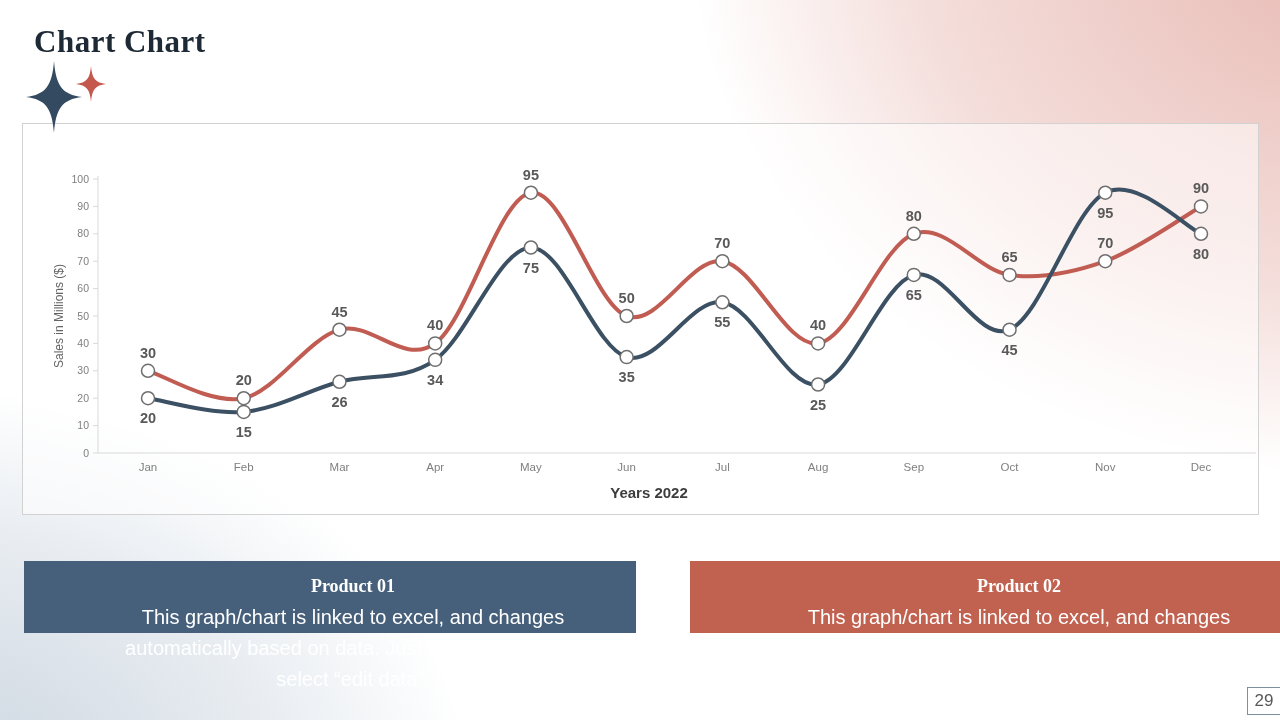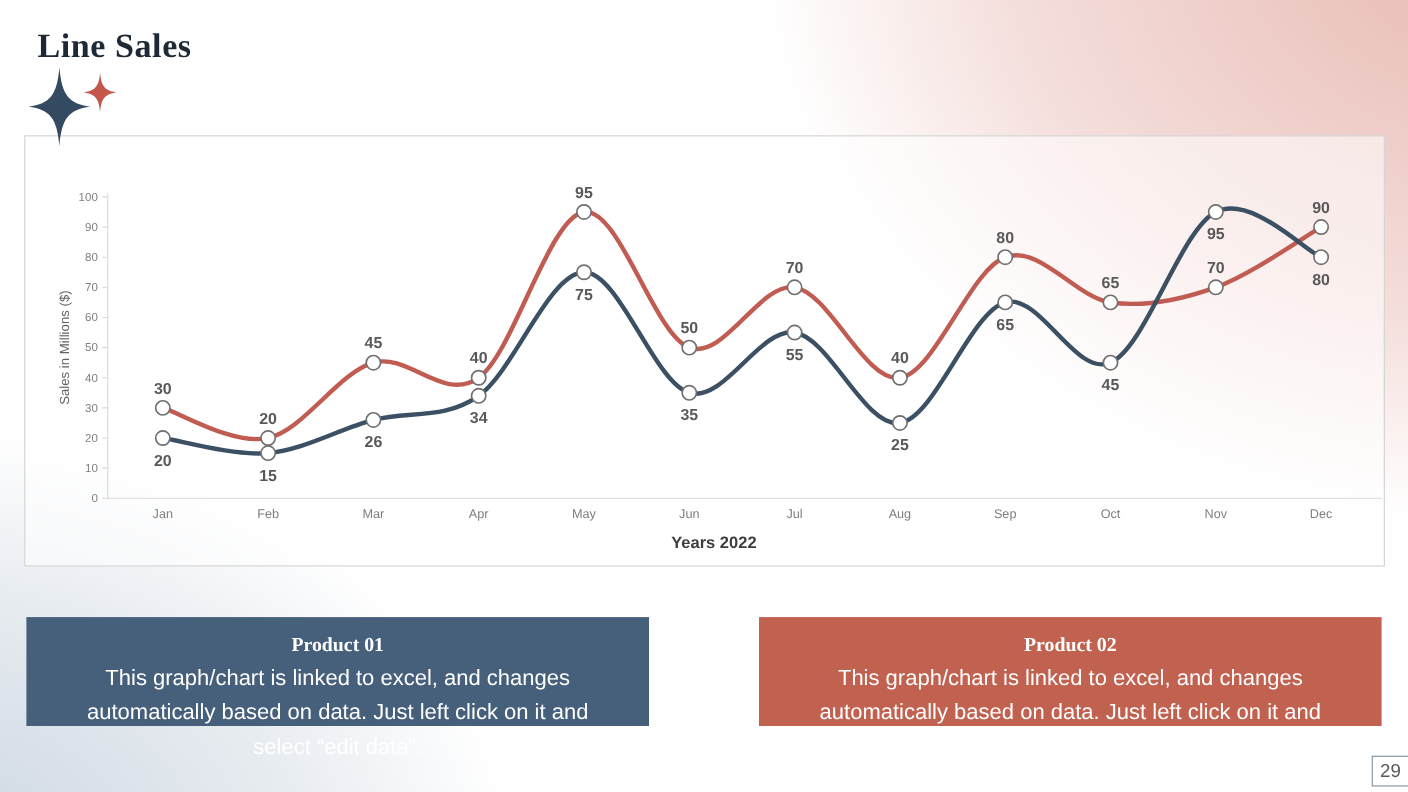--- a/index.html
+++ b/index.html
@@ -24,22 +24,22 @@
     border:1px solid #d2d2d2;z-index:1;
   }
   .chart-card svg{display:block;}
   svg text{font-family:"Liberation Sans",sans-serif;}
   .tick{font-size:10.5px;fill:#7f7f7f;}
   .xtick{font-size:11.5px;fill:#7f7f7f;}
   .axis-title-y{font-size:12px;fill:#646464;}
   .axis-title-x{font-size:15px;font-weight:bold;fill:#3d3d3d;}
   .dlabel{font-size:14.5px;font-weight:bold;fill:#595959;}
   .product-card{
-    position:absolute;top:561px;width:566px;height:99px;
-    color:#ffffff;text-align:center;z-index:2;
+    position:absolute;top:561px;width:566px;height:72px;
+    color:#ffffff;text-align:center;z-index:2;padding-left:46px;
   }
   .product-card .card-title{
     font-family:"Liberation Serif","DejaVu Serif",serif;
     font-size:18px;font-weight:bold;margin-top:15px;
   }
   .product-card .card-body{
     font-size:20px;line-height:1.55;margin:5px auto 0;max-width:482px;
   }
   .card-1{left:24px;}
   .card-2{left:690px;}
@@ -48,21 +48,21 @@
     background:#ffffff;border:1px solid #7e8f9e;box-sizing:border-box;
     display:flex;align-items:center;justify-content:center;
     font-size:17px;color:#595959;z-index:2;
   }
 </style>
 </head>
 <body>
 
 <div class="slide">
 
-  <h1 class="page-title">Line Sales</h1>
+  <h1 class="page-title">Chart Chart</h1>
 
   <svg class="stars" width="120" height="76" viewBox="0 0 120 76">
     <path d="M36,1 C38,26.2 44.4,34.5 64,37 C44.4,39.5 38,47.8 36,73 C34,47.8 27.6,39.5 8,37 C27.6,34.5 34,26.2 36,1 Z" fill="#344A60"></path>
     <path d="M73,6 C74.05,18.6 77.5,22.7 88,24 C77.5,25.3 74.05,29.4 73,42 C71.95,29.4 68.5,25.3 58,24 C68.5,22.7 71.95,18.6 73,6 Z" fill="#C4584C"></path>
   </svg>
 
   <div class="chart-card">
     <svg id="chart-svg" width="1235" height="390" viewBox="0 0 1235 390">
         <line x1="75" y1="329" x2="1233" y2="329" stroke="#D9D9D9" stroke-width="1"></line>
         <line x1="75" y1="52" x2="75" y2="329" stroke="#D9D9D9" stroke-width="1"></line>

